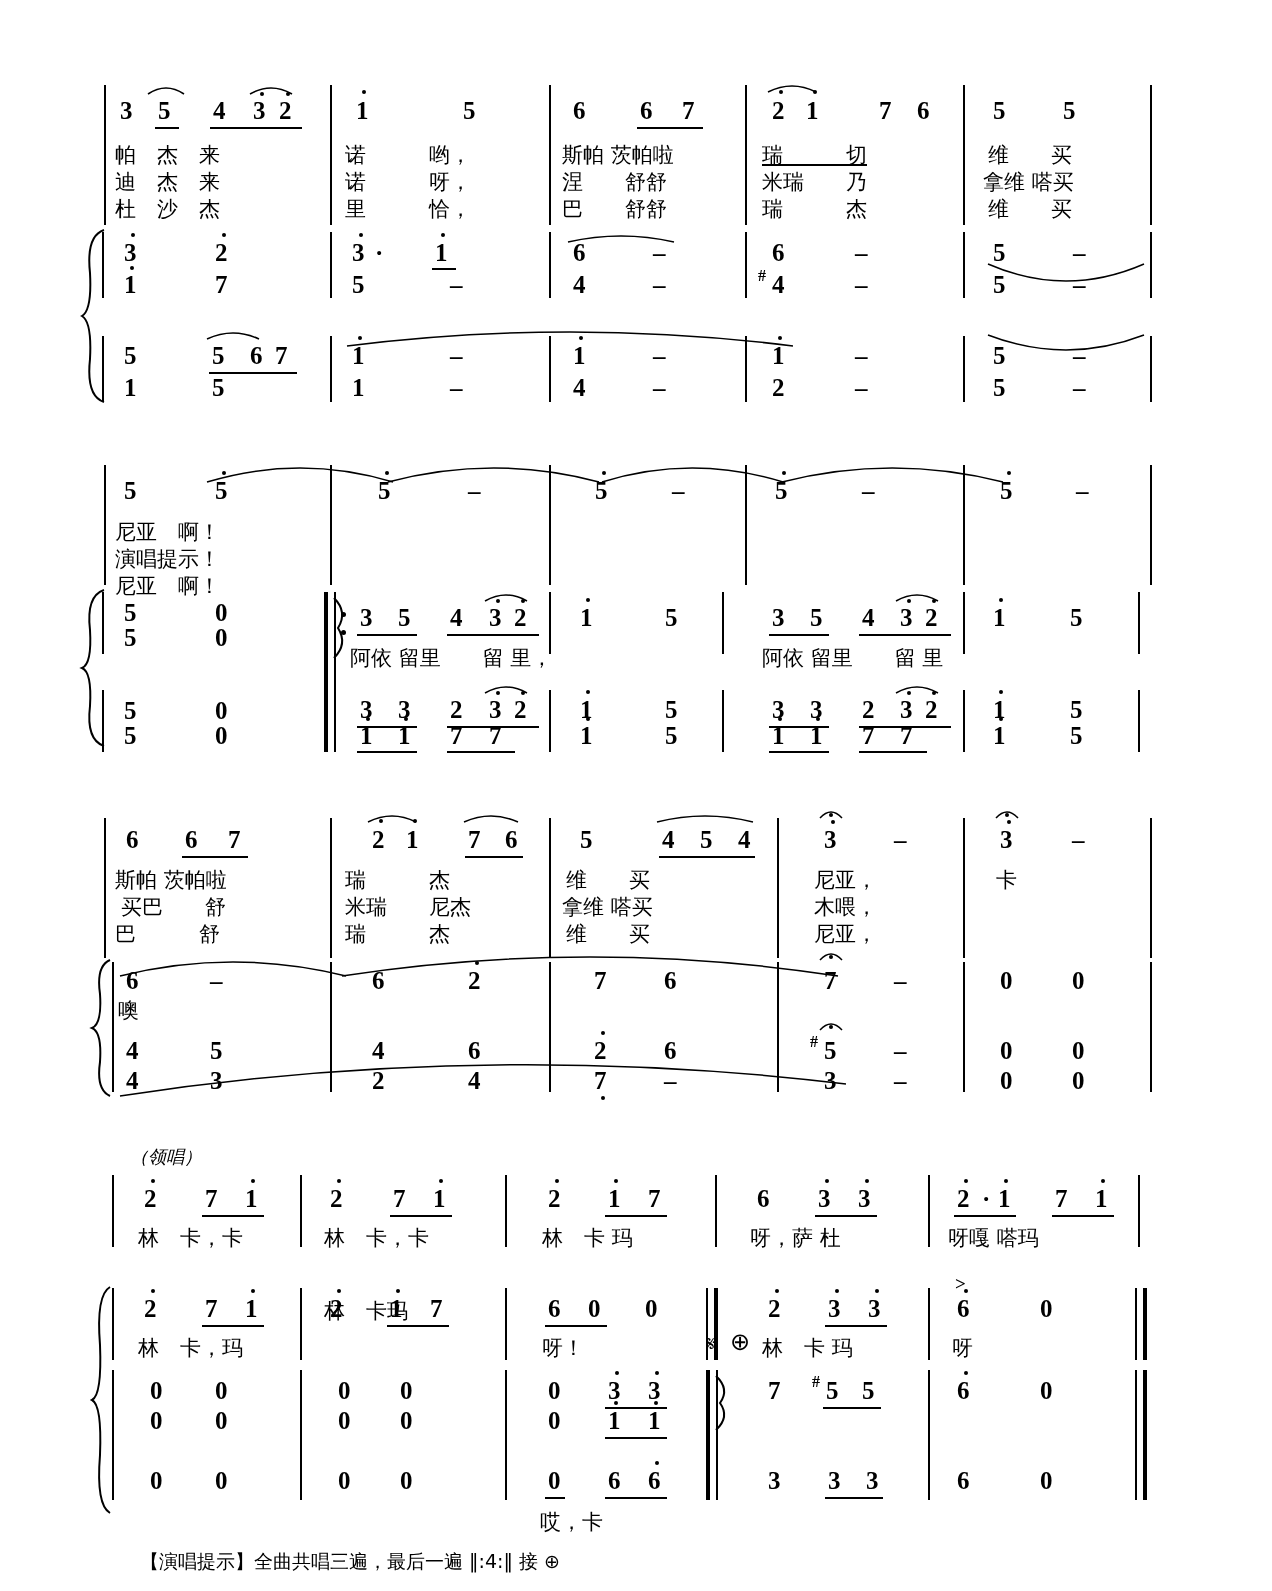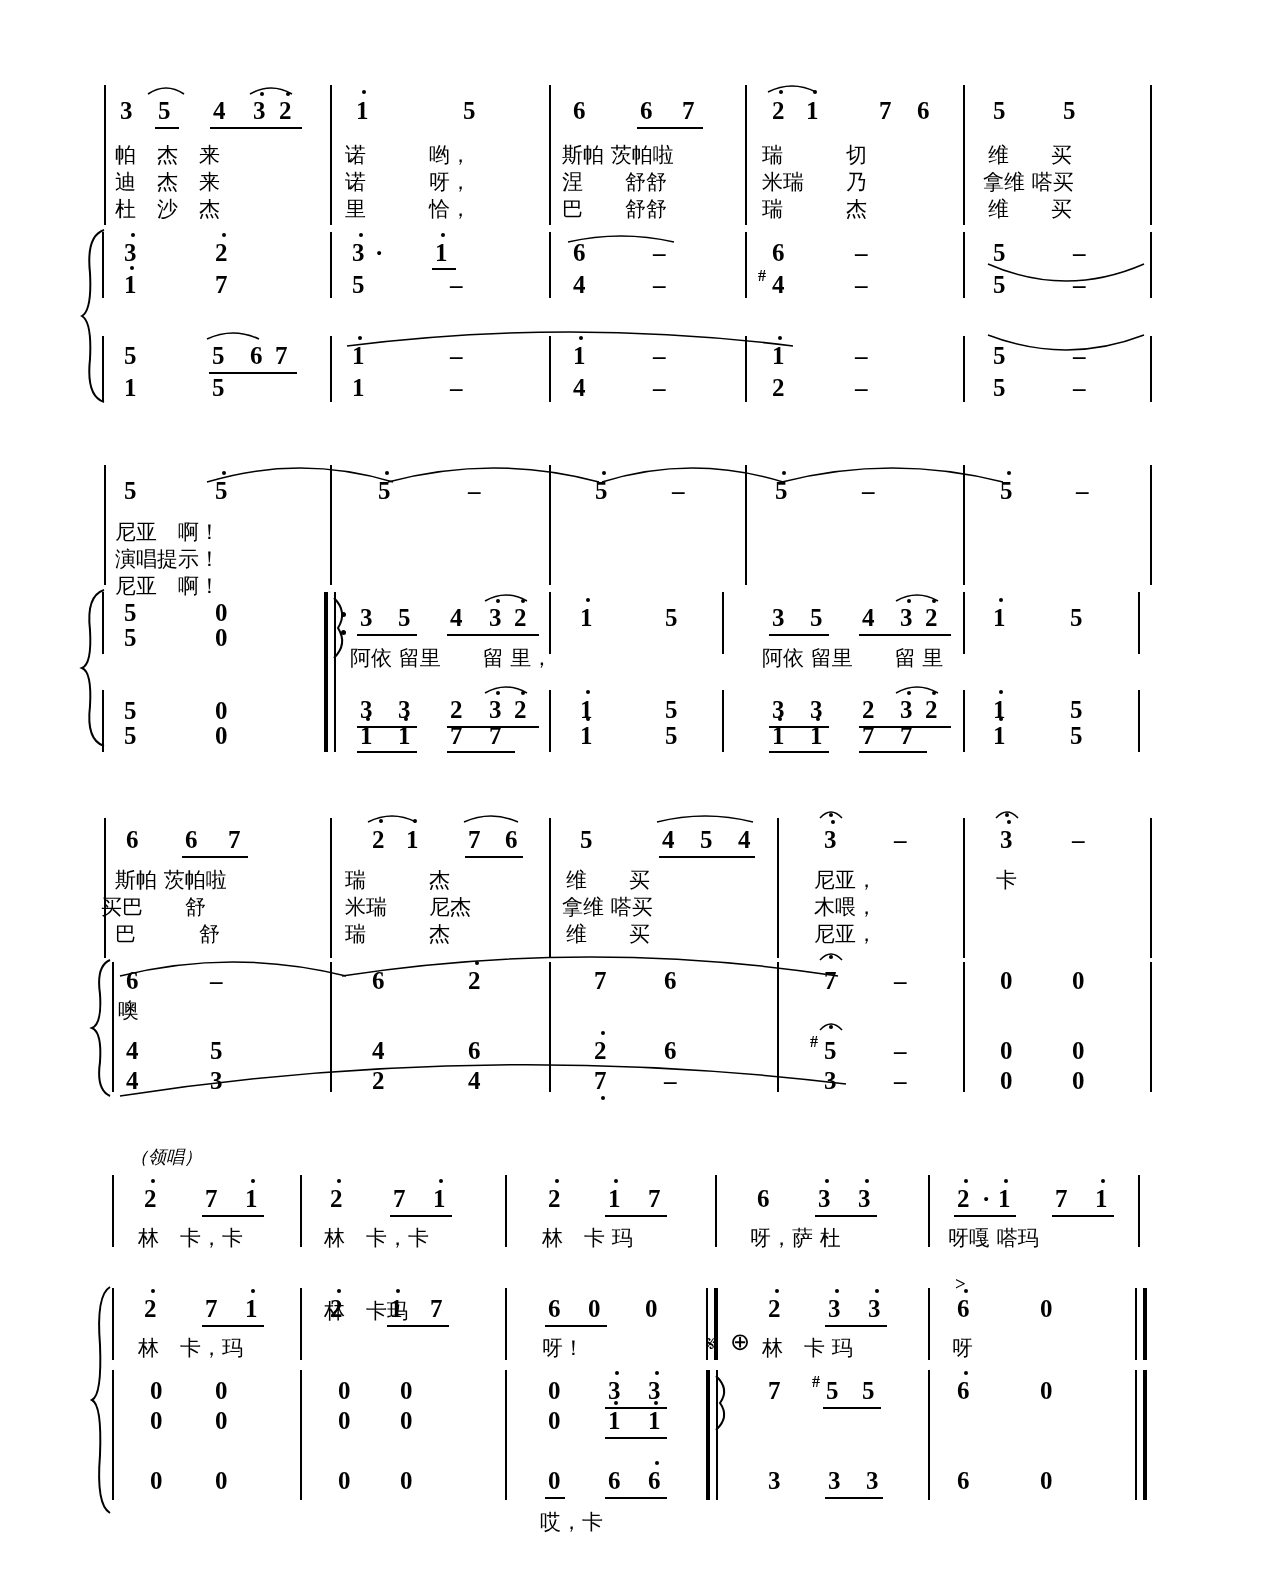--- a/index.html
+++ b/index.html
@@ -77,21 +77,21 @@
     </div>
   <div class="t num" style="left:879px;top:98px;">7</div>
   <div class="t num" style="left:917px;top:98px;">6</div>
 
   <div class="t num" style="left:993px;top:98px;">5</div>
   <div class="t num" style="left:1063px;top:98px;">5</div>
 
   <div class="t cn" style="left:115px;top:145px;">帕　杰　来</div>
   <div class="t cn" style="left:345px;top:145px;">诺　　　哟，</div>
   <div class="t cn" style="left:562px;top:145px;">斯帕 茨帕啦</div>
-  <div class="t cn" style="left:762px;top:145px;">瑞　　　切</div>
+  <div class="t cn" style="left:762px;top:145px;text-decoration:underline;">瑞　　　切</div>
   <div class="t cn" style="left:988px;top:145px;">维　　买</div>
 
   <div class="t cn" style="left:115px;top:172px;">迪　杰　来</div>
   <div class="t cn" style="left:345px;top:172px;">诺　　　呀，</div>
   <div class="t cn" style="left:562px;top:172px;">涅　　舒舒</div>
   <div class="t cn" style="left:762px;top:172px;">米瑞　　乃</div>
   <div class="t cn" style="left:983px;top:172px;">拿维 嗒买</div>
 
   <div class="t cn" style="left:115px;top:199px;">杜　沙　杰</div>
   <div class="t cn" style="left:345px;top:199px;">里　　　恰，</div>
@@ -444,21 +444,21 @@
       <div style="position:absolute;left:11px;top:7px;width:4px;height:4px;border-radius:50%;background:#000;"></div>
     </div>
   <div class="t num" style="left:1072px;top:827px;">–</div>
 
   <div class="t cn" style="left:115px;top:870px;">斯帕 茨帕啦</div>
   <div class="t cn" style="left:345px;top:870px;">瑞　　　杰</div>
   <div class="t cn" style="left:566px;top:870px;">维　　买</div>
   <div class="t cn" style="left:814px;top:870px;">尼亚，</div>
   <div class="t cn" style="left:996px;top:870px;">卡</div>
 
-  <div class="t cn" style="left:101px;top:897px;">买巴　　舒</div>
+  <div class="t cn" style="left:121px;top:897px;">买巴　　舒</div>
   <div class="t cn" style="left:345px;top:897px;">米瑞　　尼杰</div>
   <div class="t cn" style="left:562px;top:897px;">拿维 嗒买</div>
   <div class="t cn" style="left:814px;top:897px;">木喂，</div>
 
   <div class="t cn" style="left:115px;top:924px;">巴　　　舒</div>
   <div class="t cn" style="left:345px;top:924px;">瑞　　　杰</div>
   <div class="t cn" style="left:566px;top:924px;">维　　买</div>
   <div class="t cn" style="left:814px;top:924px;">尼亚，</div>
 
   <div class="brace" style="left:88px;top:958px;">
@@ -706,14 +706,15 @@
   <div class="underline" style="left:605px;top:1497px;width:62px;"></div>
   <div class="t num" style="left:768px;top:1468px;">3</div>
   <div class="t num" style="left:828px;top:1468px;">3</div>
   <div class="t num" style="left:866px;top:1468px;">3</div>
   <div class="underline" style="left:825px;top:1497px;width:58px;"></div>
   <div class="t num" style="left:957px;top:1468px;">6</div>
   <div class="t num" style="left:1040px;top:1468px;">0</div>
 
   <div class="t cn" style="left:540px;top:1512px;">哎，卡</div>
 
+  <div class="hint" style="left:140px;top:1549px;">【演唱提示】全曲共唱三遍，最后一遍 ‖:4:‖ 接 ⊕</div>
 
 </div>
 
 </body></html>

